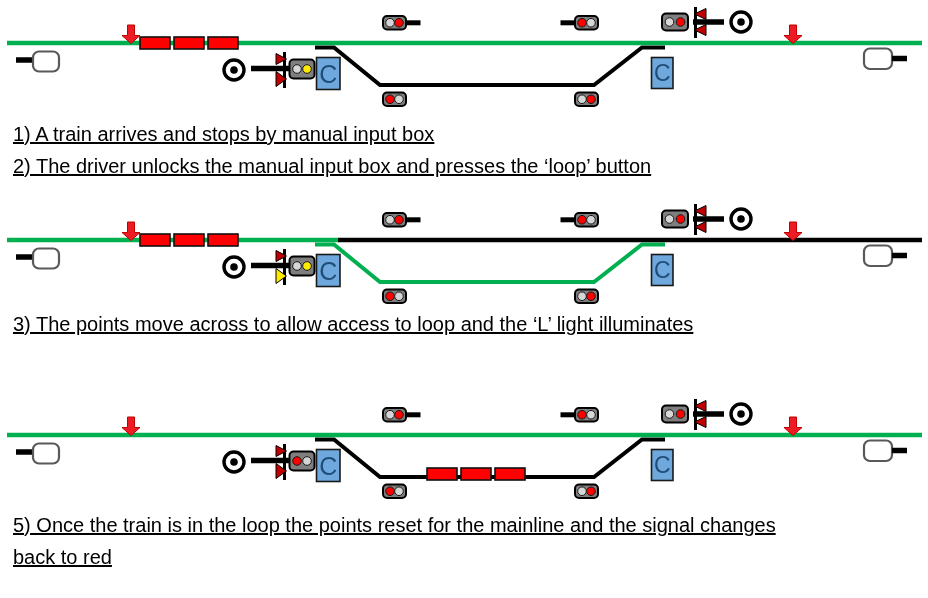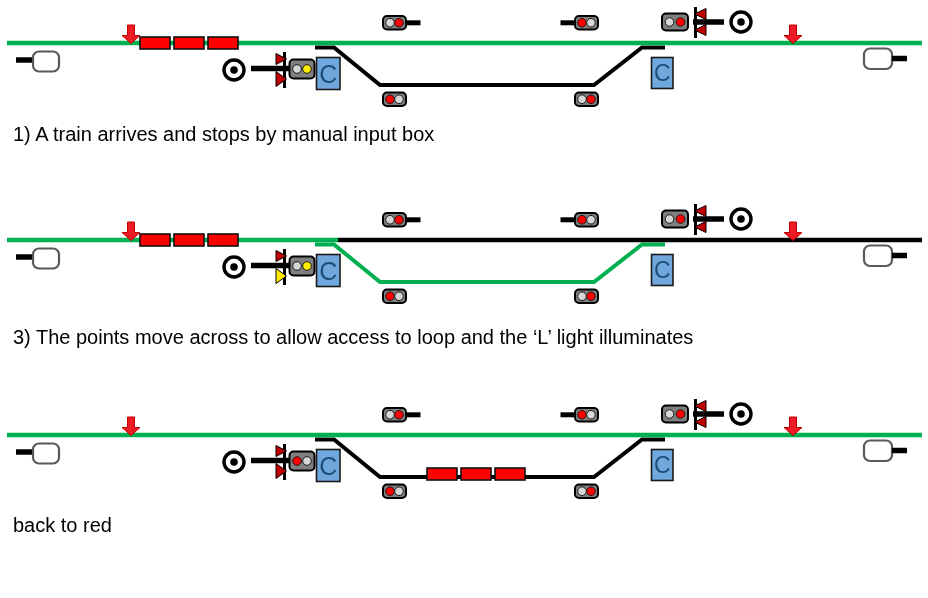--- a/index.html
+++ b/index.html
@@ -5,24 +5,24 @@
   html,body{margin:0;padding:0;}
   body{
     width:928px;height:598px;background:#ffffff;position:relative;overflow:hidden;
     font-family:"Liberation Sans",sans-serif;
   }
   .stage{position:absolute;left:0;top:0;width:928px;height:598px;}
   .panel{position:absolute;left:0;width:928px;height:115px;}
   #panel-1{top:0;}
   #panel-2{top:197px;}
   #panel-3{top:392px;}
-  .steps{position:absolute;left:13px;width:912px;color:#000;}
+  .steps{position:absolute;left:13px;width:912px;color:#000;text-decoration:underline;}
   .step-line{font-size:20px;line-height:31.5px;white-space:nowrap;}
   #steps-1{top:119px;}
-  #steps-2{top:322px;}
+  #steps-2{top:309px;}
   #steps-3{top:510px;}
 </style>
 </head>
 <body>
 
 <div class="stage">
 
   <svg id="panel-1" class="panel" viewBox="0 0 928 115">
       <polyline points="315,47.5 334,47.5 380,85 594,85 642,47.5 665,47.5" fill="none" stroke="#000000" stroke-width="4"></polyline>
       <line x1="7" y1="43" x2="338" y2="43" stroke="#00B050" stroke-width="4.5"></line>
@@ -69,20 +69,21 @@
       <circle cx="669.5" cy="22" r="4.3" fill="#D6D6D6" stroke="#1a1a1a" stroke-width="1"></circle>
       <circle cx="680.5" cy="22" r="4.3" fill="#FF0000" stroke="#1a1a1a" stroke-width="1"></circle>
       <line x1="693" y1="22" x2="724" y2="22" stroke="#000" stroke-width="5.5"></line>
       <line x1="695.5" y1="7" x2="695.5" y2="38" stroke="#000" stroke-width="3"></line>
       <polygon points="706,8.5 706,19.5 694.5,14" fill="#C00000" stroke="#000" stroke-width="1"></polygon>
       <polygon points="706,24.5 706,35.5 694.5,30" fill="#C00000" stroke="#000" stroke-width="1"></polygon>
     </svg>
 
   <div class="steps" id="steps-1">
     <div class="step-line">1) A train arrives and stops by manual input box</div>
+    <div class="step-line">2) The driver unlocks the manual input box and presses the ‘loop’ button</div>
   </div>
 
   <svg id="panel-2" class="panel" viewBox="0 0 928 115">
       <polyline points="315,47.5 334,47.5 380,85 594,85 642,47.5 665,47.5" fill="none" stroke="#00B050" stroke-width="4"></polyline>
       <line x1="7" y1="43" x2="338" y2="43" stroke="#00B050" stroke-width="4.5"></line>
       <line x1="338" y1="43" x2="922" y2="43" stroke="#000000" stroke-width="4.5"></line>
       <line x1="16" y1="60" x2="33" y2="60" stroke="#000" stroke-width="5.5"></line>
       <rect x="33" y="51.5" width="26" height="20" rx="6" fill="#fff" stroke="#595959" stroke-width="2.2"></rect>
       <rect x="864" y="48.5" width="28" height="20.5" rx="6" fill="#fff" stroke="#595959" stroke-width="2.2"></rect>
       <line x1="892" y1="58.5" x2="907" y2="58.5" stroke="#000" stroke-width="5.5"></line>
@@ -178,16 +179,17 @@
       <rect x="662" y="13.5" width="26" height="17" rx="4" fill="#7F7F7F" stroke="#000" stroke-width="2"></rect>
       <circle cx="669.5" cy="22" r="4.3" fill="#D6D6D6" stroke="#1a1a1a" stroke-width="1"></circle>
       <circle cx="680.5" cy="22" r="4.3" fill="#FF0000" stroke="#1a1a1a" stroke-width="1"></circle>
       <line x1="693" y1="22" x2="724" y2="22" stroke="#000" stroke-width="5.5"></line>
       <line x1="695.5" y1="7" x2="695.5" y2="38" stroke="#000" stroke-width="3"></line>
       <polygon points="706,8.5 706,19.5 694.5,14" fill="#C00000" stroke="#000" stroke-width="1"></polygon>
       <polygon points="706,24.5 706,35.5 694.5,30" fill="#C00000" stroke="#000" stroke-width="1"></polygon>
     </svg>
 
   <div class="steps" id="steps-3">
+    <div class="step-line">5) Once the train is in the loop the points reset for the mainline and the signal changes</div>
     <div class="step-line">back to red</div>
   </div>
 
 </div>
 
 </body></html>

